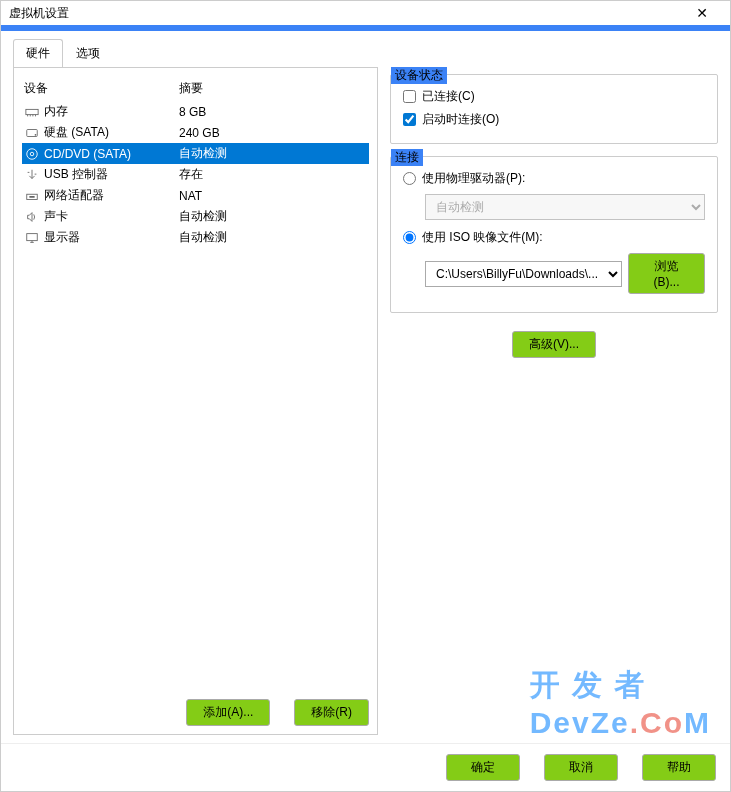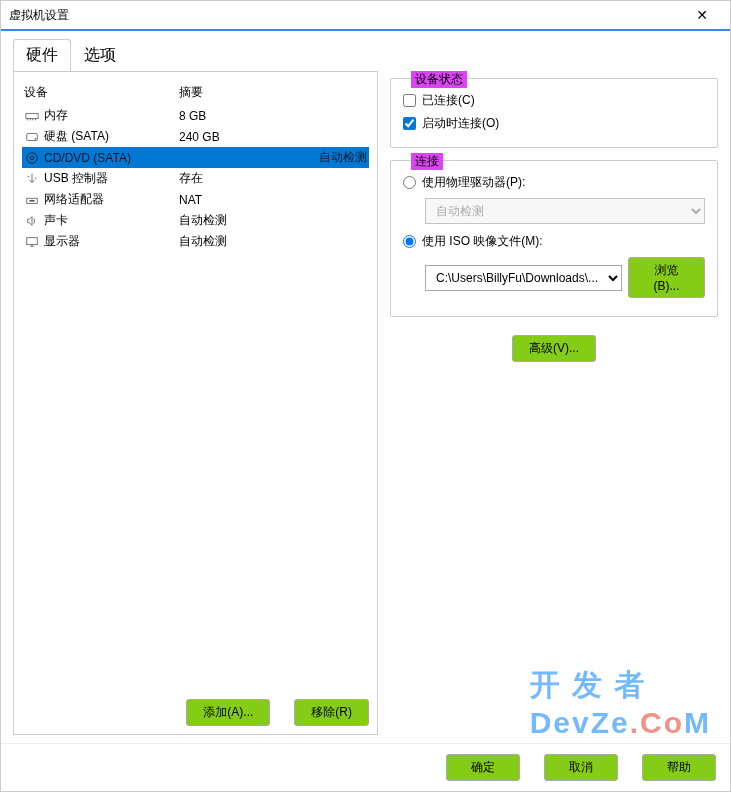--- a/index.html
+++ b/index.html
@@ -1,45 +1,45 @@
 <!DOCTYPE html>
 <html><head>
   <meta charset="utf-8">
   <style>
     * { box-sizing: border-box; margin: 0; padding: 0; }
     body { font-family: "Microsoft YaHei", "Segoe UI", sans-serif; font-size: 12px; background: #fff; width: 731px; height: 792px; position: relative; }
     
     .dialog { width: 731px; height: 792px; border: 1px solid #ccc; display: flex; flex-direction: column; }
-    .titlebar { height: 30px; display: flex; align-items: center; padding: 0 8px; border-bottom: 2px solid #3b82f6; }
+    .titlebar { height: 30px; display: flex; align-items: center; padding: 0 8px; border-bottom: 6px solid #3b82f6; }
     .titlebar-text { flex: 1; font-size: 12px; }
     .close-btn { width: 40px; height: 28px; display: flex; align-items: center; justify-content: center; cursor: pointer; font-size: 14px; }
     
     .tabs { display: flex; padding: 8px 12px 0; }
-    .tab { padding: 5px 12px; border: 1px solid transparent; cursor: pointer; font-size: 16px; }
+    .tab { padding: 5px 12px; border: 1px solid transparent; cursor: pointer; font-size: 12px; }
     .tab.active { border: 1px solid #ccc; border-bottom: 1px solid #fff; border-radius: 3px 3px 0 0; }
     
     .content { flex: 1; display: flex; padding: 0 12px 8px; gap: 12px; }
     .left-panel { width: 365px; border: 1px solid #ccc; display: flex; flex-direction: column; padding: 8px; margin-top: -1px; }
     .right-panel { flex: 1; padding-top: 6px; }
     
     .hw-table { flex: 1; }
     .hw-header { display: flex; font-size: 12px; padding: 4px 2px; }
     .hw-header .col-device { width: 155px; }
     .hw-header .col-summary { flex: 1; }
     .hw-row { display: flex; align-items: center; padding: 2px 2px; cursor: pointer; font-size: 12px; }
-    .hw-row.selected { background: #0078d4; color: #0f172a; text-align: right; }
+    .hw-row.selected { background: #0078d4; color: #ffffff; }
     .hw-row .icon { width: 16px; height: 16px; margin-right: 4px; display: inline-flex; align-items: center; justify-content: center; }
     .hw-row .col-device { width: 155px; display: flex; align-items: center; }
     .hw-row .col-summary { flex: 1; }
     
     .hw-buttons { display: flex; justify-content: flex-end; gap: 24px; margin-top: 8px; }
     .btn { padding: 4px 16px; border: 1px solid #aaa; background: #84cc16; cursor: pointer; font-size: 12px; border-radius: 3px; min-width: 74px; }
     
     .fieldset { border: 1px solid #ccc; border-radius: 2px; padding: 10px 12px 12px; margin-bottom: 12px; position: relative; }
-    .fieldset-legend { position: absolute; top: -8px; left: 20px; background: #d946ef; padding: 0 4px; font-size: 12px; }
+    .fieldset-legend { position: absolute; top: -8px; left: 0; background: #3b82f6; padding: 0 4px; font-size: 12px; }
     
     .checkbox-row, .radio-row { display: flex; align-items: center; padding: 3px 0; font-size: 12px; }
     .checkbox-row input, .radio-row input { margin-right: 6px; }
     .checkbox-row.checked input[type=checkbox] { accent-color: #0078d4; }
     
     .radio-sub { margin-left: 22px; margin-top: 4px; margin-bottom: 6px; display: flex; gap: 6px; align-items: center; }
     .select-box { flex: 1; padding: 4px 6px; border: 1px solid #aaa; font-size: 12px; background: #fff; }
     .select-box.disabled { background: #f5f5f5; color: #888; }
     
     .advanced-row { display: flex; justify-content: center; margin-top: 18px; }

